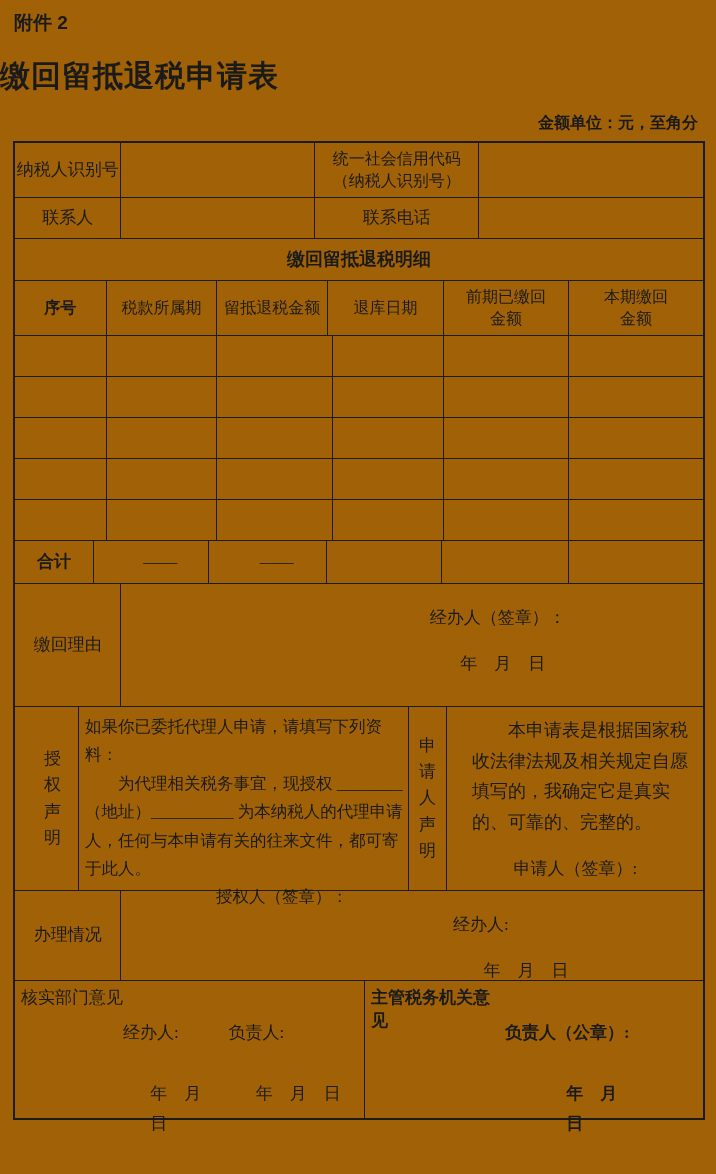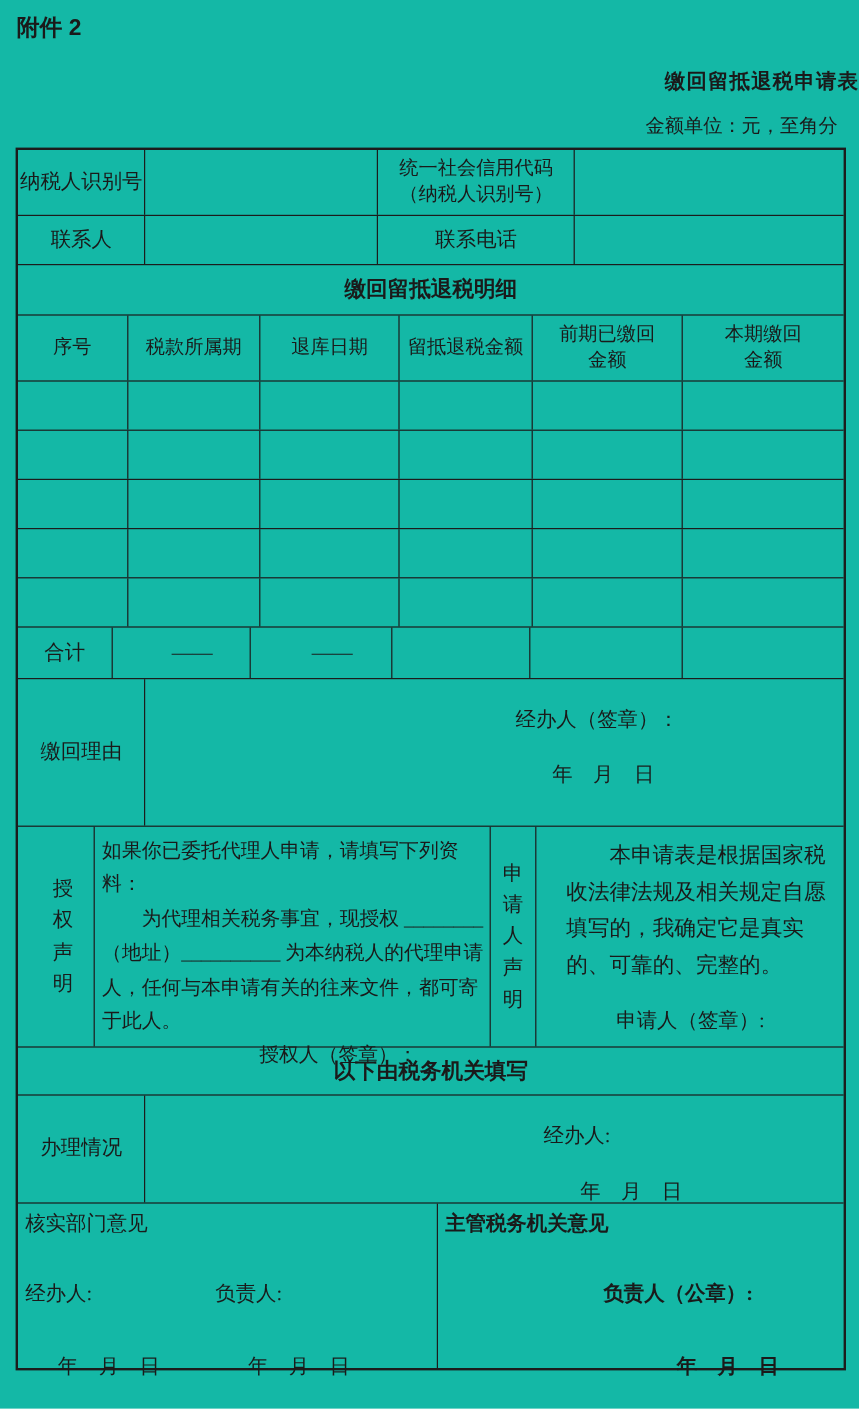--- a/index.html
+++ b/index.html
@@ -5,36 +5,36 @@
   * { box-sizing: border-box; margin: 0; padding: 0; }
   html, body { background: #f5f5f5; }
   body {
     width: 716px; height: 1174px;
     margin: 0 auto;
     font-family: "Liberation Serif", "DejaVu Serif", serif;
     color: #1a1a1a;
     background: #ffffff;
     overflow: hidden;
   }
-  .page { width: 716px; height: 1174px; background: #14b8a6; position: relative; }
+  .page { width: 716px; height: 1174px; background: #a16207; position: relative; }
 
   
   .attachment {
     font-family: "Liberation Sans", "DejaVu Sans", sans-serif;
     font-weight: bold; font-size: 19px;
     padding: 10px 0 0 14px;
   }
   .doc-title {
     font-family: "Liberation Sans", "DejaVu Sans", sans-serif;
-    font-weight: bold; font-size: 17px;
-    text-align: right; margin-top: 20px; letter-spacing: 1px;
+    font-weight: bold; font-size: 30px;
+    text-align: left; margin-top: 20px; letter-spacing: 1px;
   }
   .unit-note {
     font-family: "Liberation Sans", "DejaVu Sans", sans-serif;
-    font-weight: normal; font-size: 16px;
+    font-weight: bold; font-size: 16px;
     text-align: right; padding-right: 18px;
     margin-top: 16px; margin-bottom: 7px;
   }
 
   
   .form-table {
     margin-left: 13px; width: 692px;
     border: 2px solid #1c1c1c;
     display: flex; flex-direction: column;
   }
@@ -46,21 +46,21 @@
     font-size: 17px; line-height: 1.35;
     text-align: center; white-space: pre-line;
   }
   .tcell:last-child { border-right: none; }
 
   .h55 { height: 55px; } .h41 { height: 41px; } .h42 { height: 42px; }
   .h43 { height: 43px; gap: 19px; } .h123 { height: 123px; } .h184 { height: 184px; }
   .h40 { height: 40px; } .h90 { height: 90px; } .h137 { height: 137px; }
 
   .w107 { width: 107px; } .w195 { width: 195px; } .w165 { width: 165px; } .w225 { width: 225px; }
-  .w73 { width: 95px; } .w115 { width: 115px; } .w120 { width: 120px; }
+  .w73 { width: 95px; font-weight: bold; } .w115 { width: 115px; } .w120 { width: 120px; }
   .w130 { width: 130px; } .w139 { width: 139px; }
   .w585 { width: 585px; } .w55 { width: 55px; margin-left: 12px; } .w348 { width: 348px; }
   .w40 { width: 40px; } .w249 { width: 249px; } .w352 { width: 352px; } .w340 { width: 340px; font-weight: bold; }
 
   .sec-title {
     font-family: "Liberation Sans", "DejaVu Sans", sans-serif;
     font-weight: bold; font-size: 18px; width: 100%;
   }
   .small-label { font-size: 16px; }
 
@@ -80,21 +80,21 @@
     word-break: break-all; line-height: 1.55; font-size: 17px;
   }
   .decl-cell { padding: 6px 5px 4px 6px; font-size: 16.5px; line-height: 1.72; }
   .decl-body { text-indent: 2em; }
   .auth-sign { margin-top: auto; text-align: right; padding-right: 55px; }
   .app-cell { font-size: 18px; line-height: 1.7; padding: 8px 4px 6px 5px; margin-left: 20px; }
   .app-sign { margin-top: auto; text-align: center; padding-right: 20px; font-size: 17px; }
 
   
   .opinion-cell {
-    flex-direction: column; align-items: stretch; justify-content: flex-start;
+    align-items: stretch; justify-content: flex-start;
     text-align: left; padding: 6px 6px 8px 6px;
   }
   .opinion-title { font-size: 17px; }
   .opinion-bottom { margin-top: auto; display: flex; }
   .sign-unit { font-size: 17px; line-height: 1.8; }
   .sign-unit .date-line { padding-left: 1.6em; }
   .unit-left { width: 47%; }
   .unit-right { width: 53%; }
   .authority-sign { margin-top: auto; margin-left: auto; margin-right: 48px; line-height: 1.8; }
   .authority-sign .date-line { padding-left: 3.6em; }
@@ -126,22 +126,22 @@
       <div class="tcell w225"></div>
     </div>
 
     <div class="trow h42">
       <div class="tcell sec-title">缴回留抵退税明细</div>
     </div>
 
     <div class="trow h55">
       <div class="tcell w73 small-label">序号</div>
       <div class="tcell w115 small-label">税款所属期</div>
+      <div class="tcell w115 small-label">留抵退税金额</div>
       <div class="tcell w120 small-label">退库日期</div>
-      <div class="tcell w115 small-label">留抵退税金额</div>
       <div class="tcell w130 small-label">前期已缴回
 金额</div>
       <div class="tcell w139 small-label">本期缴回
 金额</div>
     </div>
 
     <div class="trow h41">
       <div class="tcell w73"></div>
       <div class="tcell w115"></div>
       <div class="tcell w120"></div>
@@ -212,23 +212,20 @@
       </div>
       <div class="tcell w40 vertical-label">
         <span>申请人声明</span>
       </div>
       <div class="tcell w249 content-cell app-cell">
         <div class="decl-body">本申请表是根据国家税收法律法规及相关规定自愿填写的，我确定它是真实的、可靠的、完整的。</div>
         <div class="app-sign">申请人（签章）:</div>
       </div>
     </div>
 
-    <div class="trow h40">
-      <div class="tcell sec-title">以下由税务机关填写</div>
-    </div>
 
     <div class="trow h90">
       <div class="tcell w107">办理情况</div>
       <div class="tcell w585 content-cell">
         <div class="sign-block handling-sign">
           <div>经办人:</div>
           <div class="sign-indent-1">年　月　日</div>
         </div>
       </div>
     </div>

